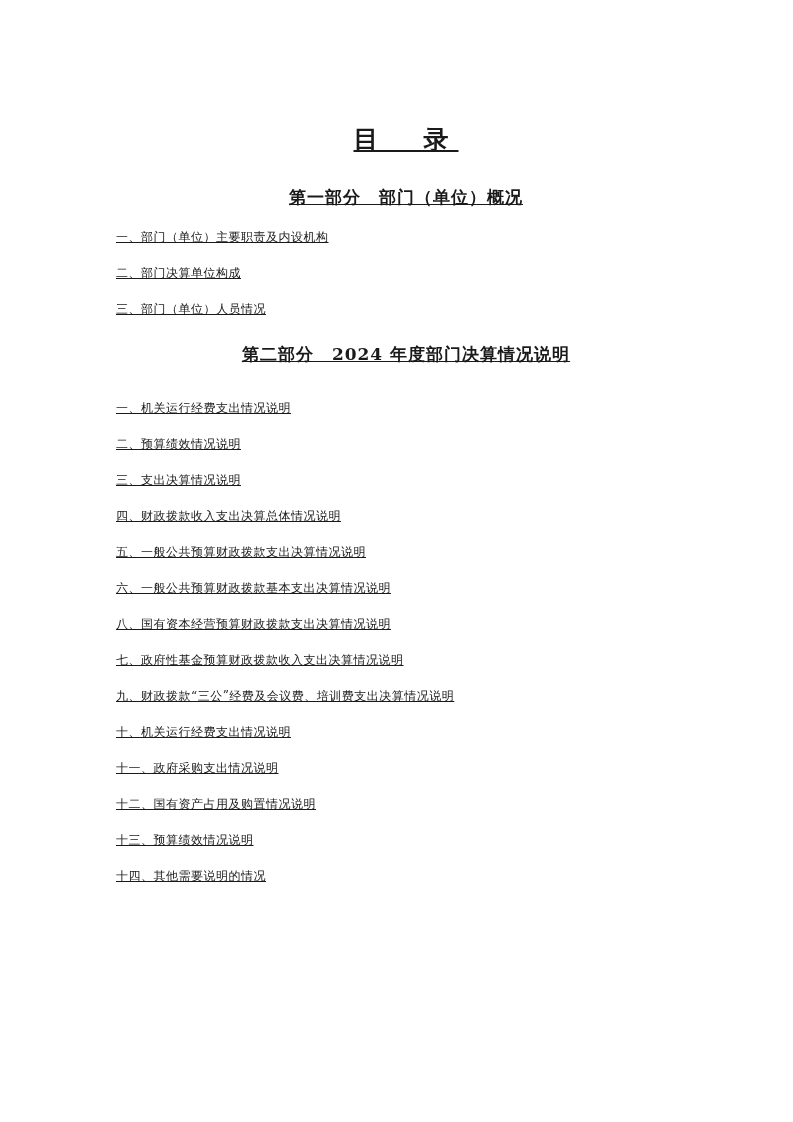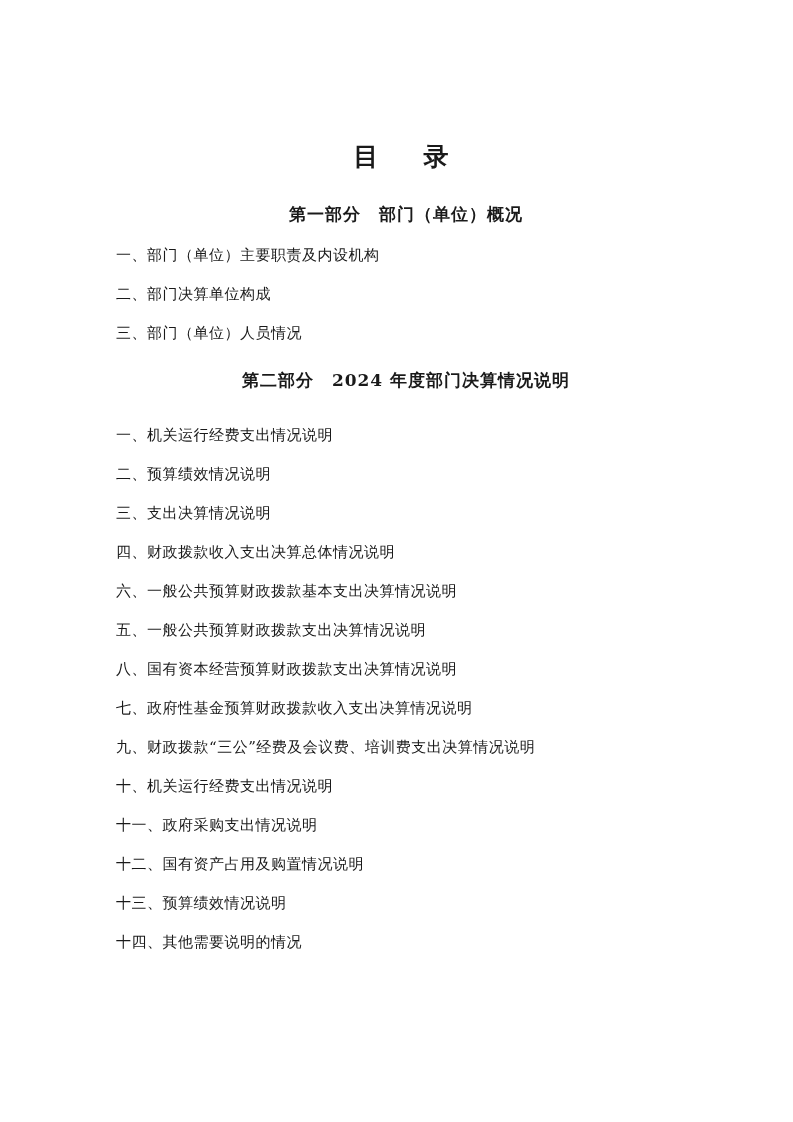--- a/index.html
+++ b/index.html
@@ -13,22 +13,23 @@
     height: 1122px;
     background: #ffffff;
     margin: 0 auto;
     overflow: hidden;
     font-family: "DejaVu Serif", "Liberation Serif", serif;
     color: #1a1a1a;
   }
   .content {
     position: absolute;
     left: 96px;
-    top: 140px;
+    top: 123px;
     width: 620px;
+    text-decoration: underline;
   }
   .doc-title {
     text-align: center;
     font-size: 25px;
     font-weight: bold;
     letter-spacing: 10px;
     margin: 0 0 30px 0;
     font-family: "DejaVu Serif", "Liberation Serif", serif;
   }
   .part-heading {
@@ -36,21 +37,21 @@
     font-size: 17px;
     font-weight: bold;
     margin: 0 0 22px 0;
     letter-spacing: 1px;
   }
   .part-heading.second {
     margin-top: 28px;
     margin-bottom: 36px;
   }
   .toc-item {
-    font-size: 15px;
+    font-size: 12px;
     line-height: 1.0;
     margin: 0 0 24px 0;
     padding-left: 20px;
     letter-spacing: 0.5px;
     white-space: nowrap;
   }
   .toc-item:last-child {
     margin-bottom: 16px;
   }
 </style>
@@ -67,22 +68,22 @@
     <p class="toc-item">一、部门（单位）主要职责及内设机构</p>
     <p class="toc-item">二、部门决算单位构成</p>
     <p class="toc-item">三、部门（单位）人员情况</p>
 
     <h2 class="part-heading second">第二部分　2024 年度部门决算情况说明</h2>
 
     <p class="toc-item">一、机关运行经费支出情况说明</p>
     <p class="toc-item">二、预算绩效情况说明</p>
     <p class="toc-item">三、支出决算情况说明</p>
     <p class="toc-item">四、财政拨款收入支出决算总体情况说明</p>
+    <p class="toc-item">五、一般公共预算财政拨款支出决算情况说明</p>
     <p class="toc-item">六、一般公共预算财政拨款基本支出决算情况说明</p>
-    <p class="toc-item">五、一般公共预算财政拨款支出决算情况说明</p>
     <p class="toc-item">八、国有资本经营预算财政拨款支出决算情况说明</p>
     <p class="toc-item">七、政府性基金预算财政拨款收入支出决算情况说明</p>
     <p class="toc-item">九、财政拨款“三公”经费及会议费、培训费支出决算情况说明</p>
     <p class="toc-item">十、机关运行经费支出情况说明</p>
     <p class="toc-item">十一、政府采购支出情况说明</p>
     <p class="toc-item">十二、国有资产占用及购置情况说明</p>
     <p class="toc-item">十三、预算绩效情况说明</p>
     <p class="toc-item">十四、其他需要说明的情况</p>
 
   </div>

